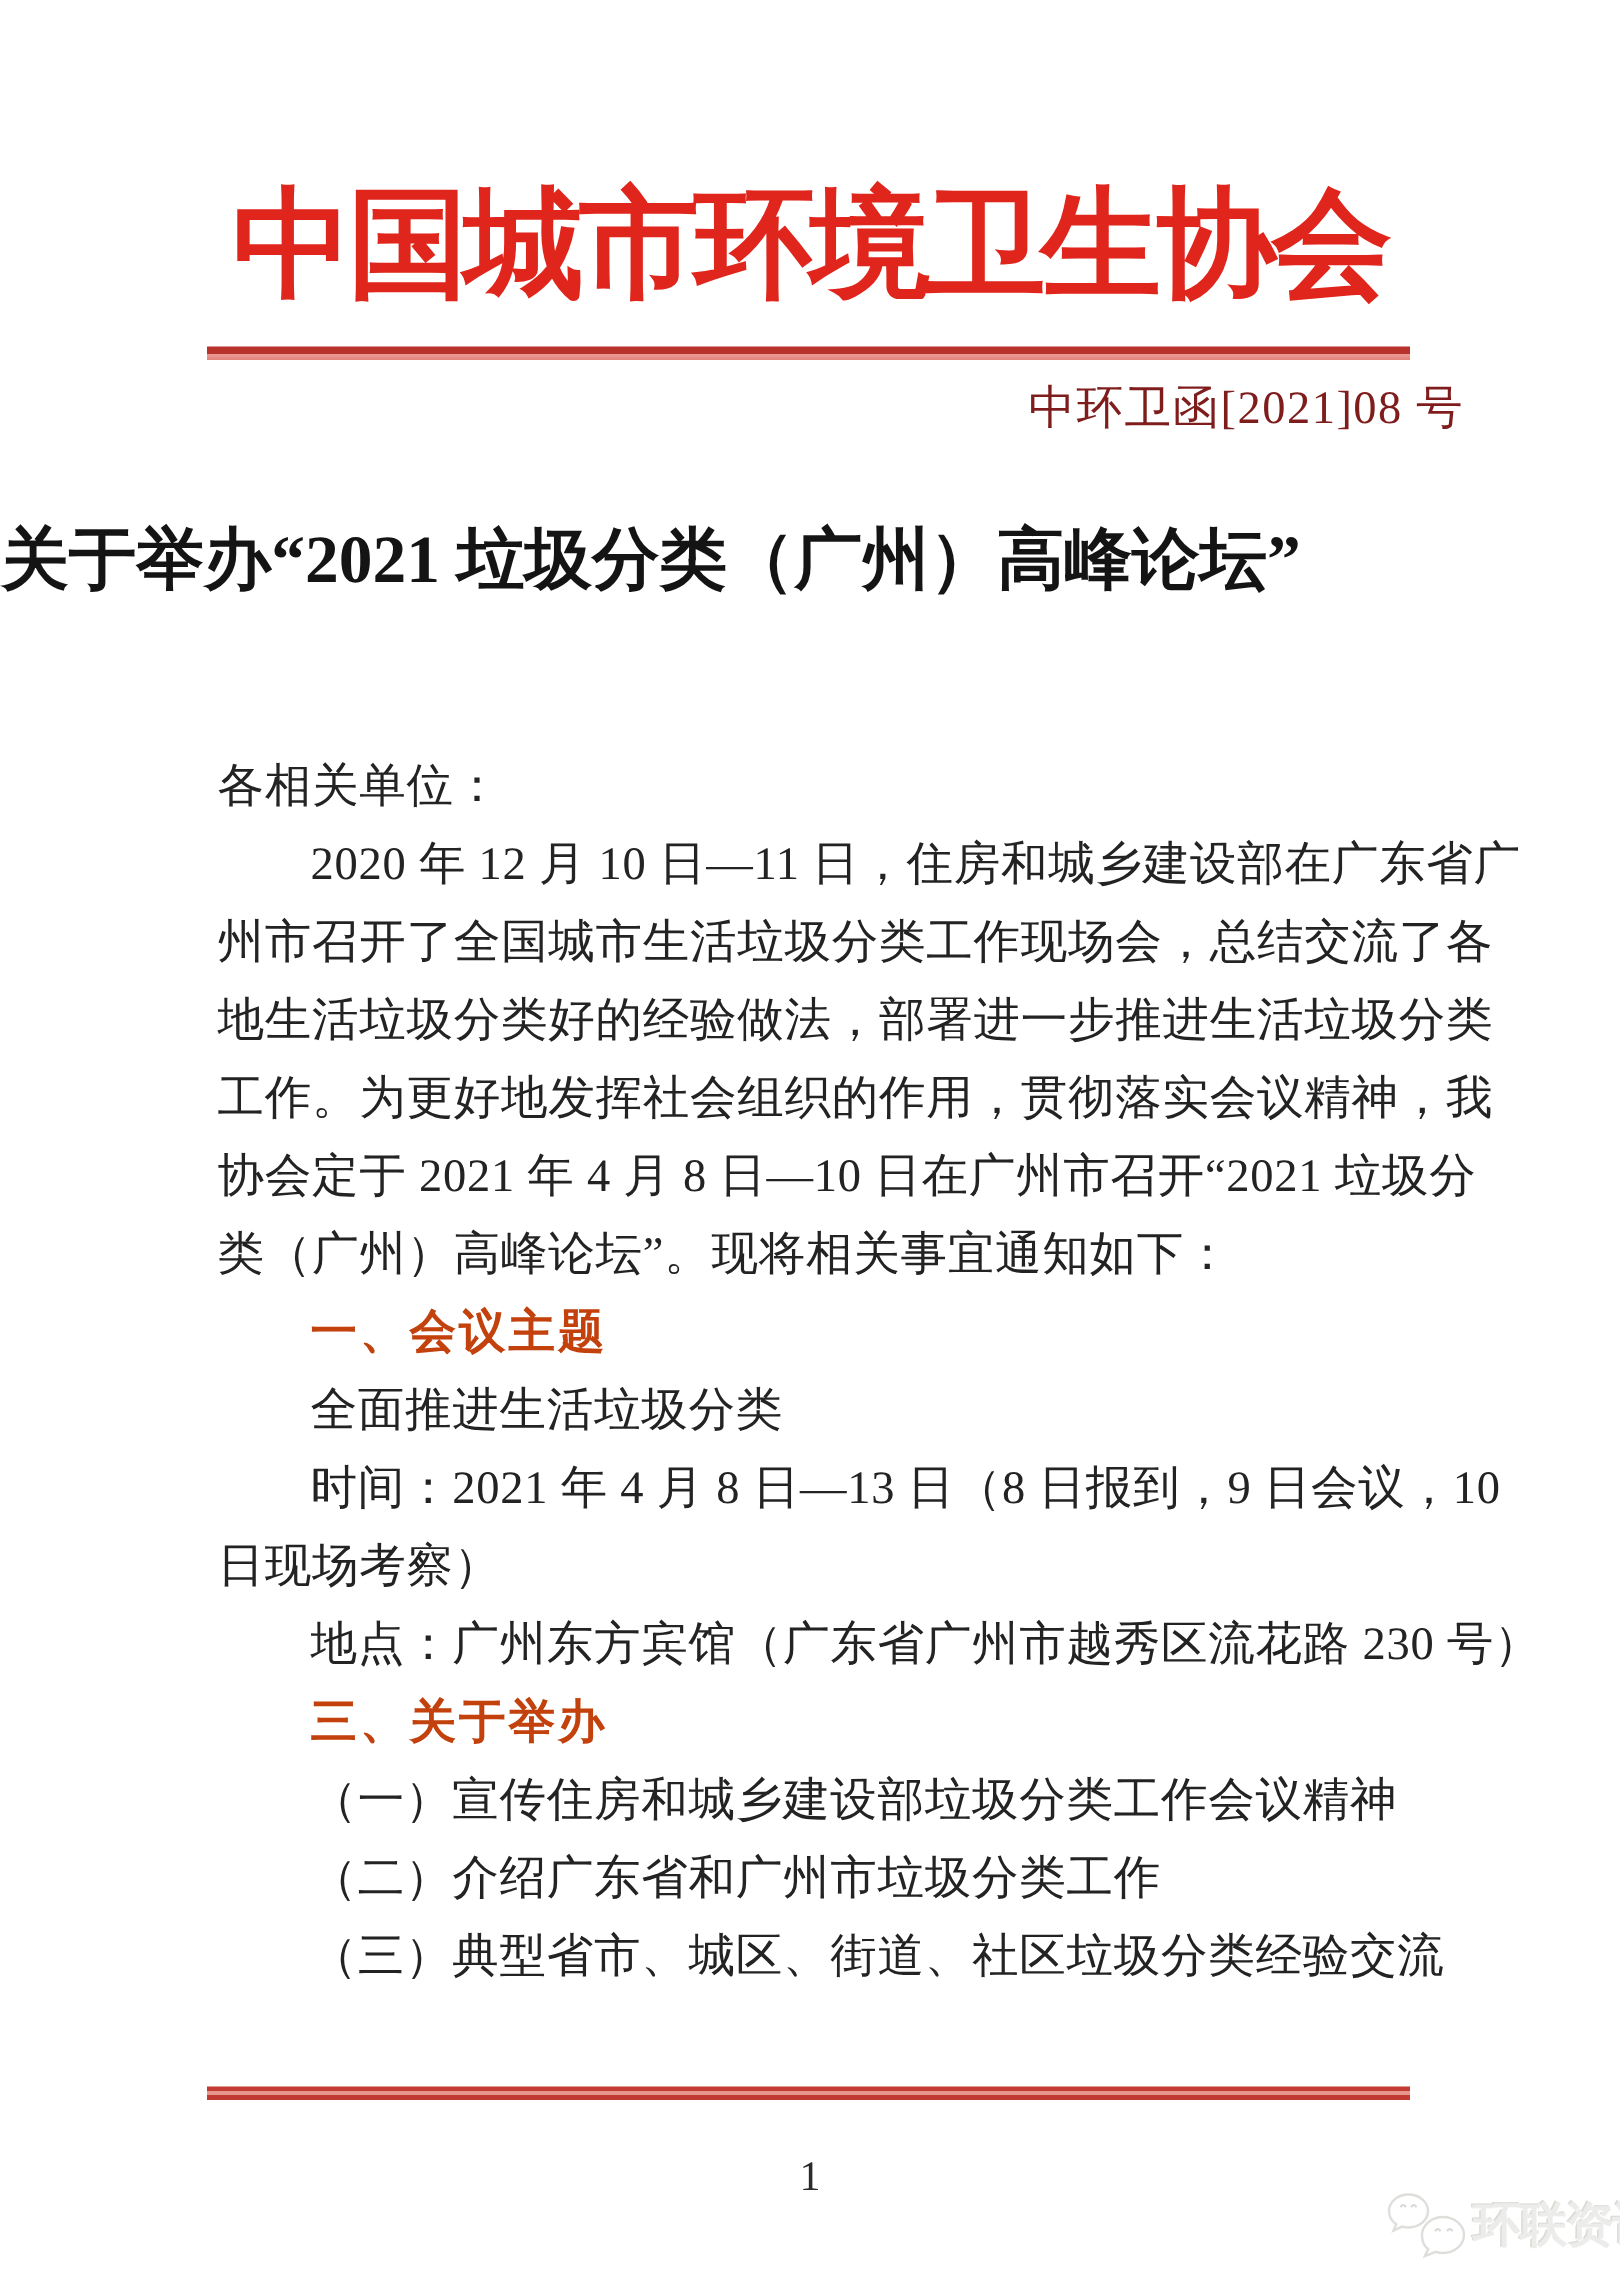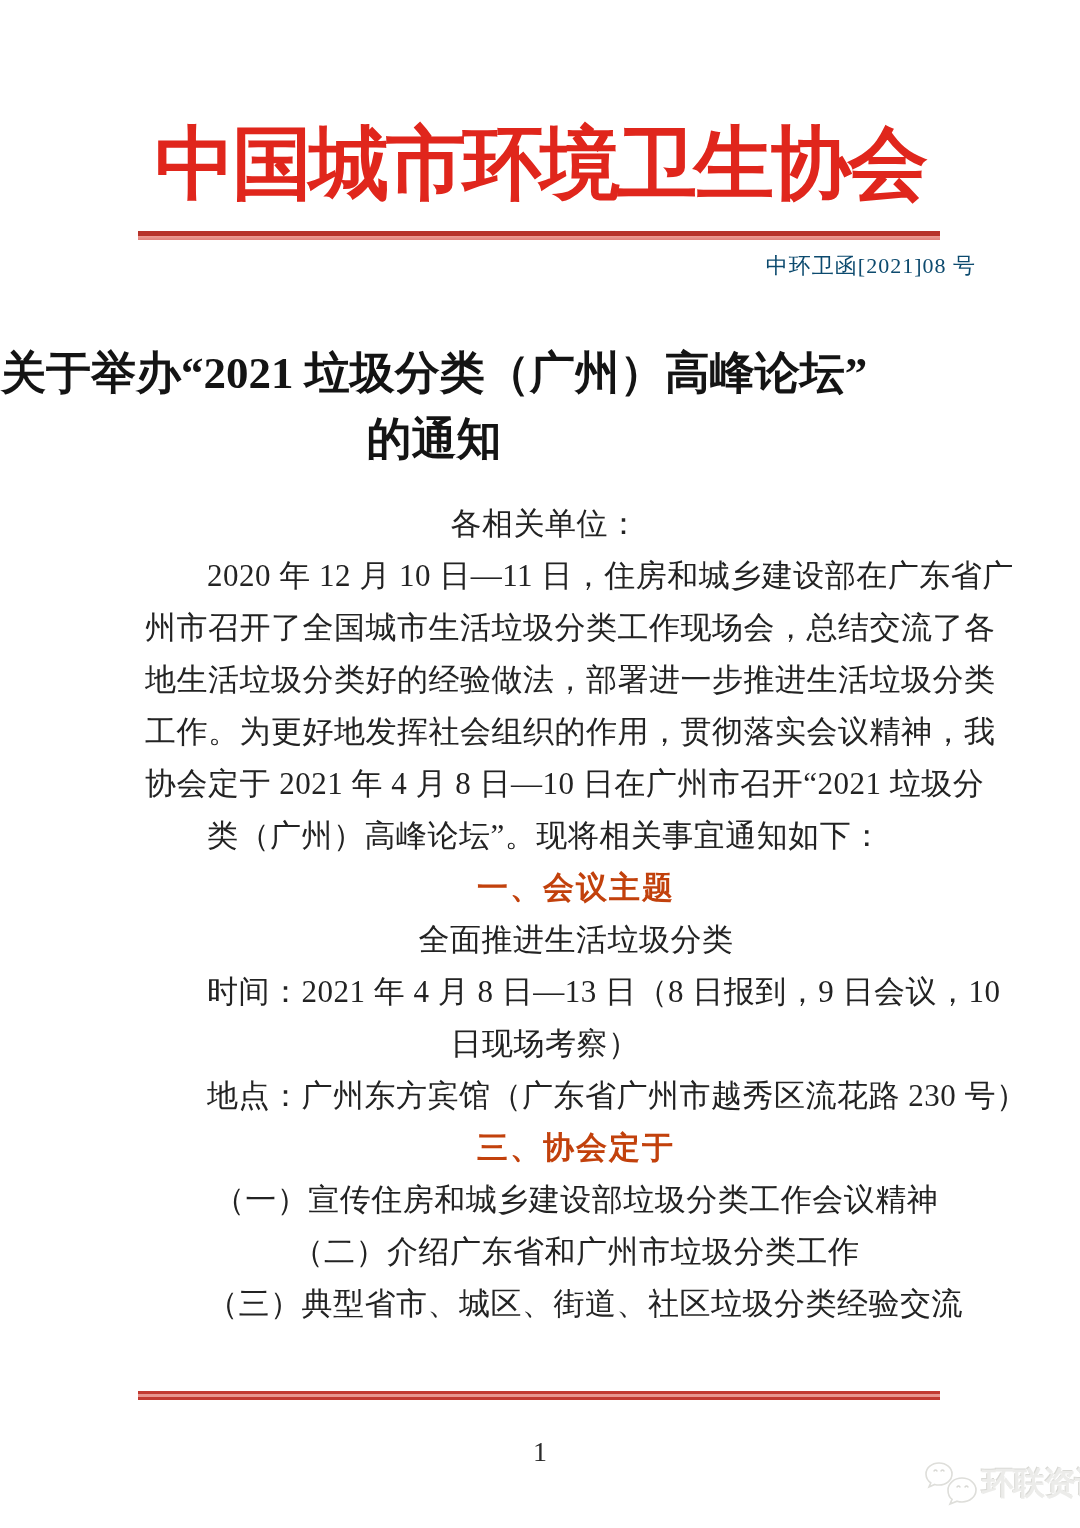--- a/index.html
+++ b/index.html
@@ -28,40 +28,39 @@
   .rule-top {
     top:231px;
     background:linear-gradient(to bottom, #b7322a 0%, #b7322a 52%, #ee9d96 52%, #e1837c 100%);
   }
   .rule-bottom {
     top:1391px;
     background:linear-gradient(to bottom, #c23a31 0%, #c23a31 34%, #e8958e 34%, #e8958e 66%, #c23a31 66%, #c23a31 100%);
   }
   .doc-number {
     position:absolute; top:251px; right:142px;
-    font-size:22px; color:#0c4a6e; letter-spacing:1px;
+    font-size:31px; color:#7f1d1d; letter-spacing:1px;
     white-space:nowrap;
   }
   .doc-title {
     position:absolute; top:340px; left:0; width:868px;
     text-align:center;
     font-weight:bold;
     font-size:45px; line-height:66px;
     color:#141414;
     white-space:nowrap;
   }
   .body-block {
     position:absolute; top:498px; left:145px; width:800px;
     font-size:31px; color:#232323;
   }
   .body-block .line {
     height:52px; line-height:52px;
     white-space:nowrap;
     letter-spacing:0.5px;
-    text-align:center;
   }
   .body-block .indent-2 { padding-left:62px; }
   .body-block .heading {
     font-family:"Liberation Sans", sans-serif;
     font-weight:bold;
     color:#c2410c;
     letter-spacing:2px;
   }
   .page-num {
     position:absolute; top:1436px; left:0; width:1080px;
@@ -88,37 +87,36 @@
 <div class="page">
 
   <div class="org-name">中国城市环境卫生协会</div>
 
   <div class="rule rule-top"></div>
 
   <div class="doc-number">中环卫函[2021]08 号</div>
 
   <div class="doc-title">
     <div>关于举办“2021 垃圾分类（广州）高峰论坛”</div>
-    <div>的通知</div>
   </div>
 
   <div class="body-block" id="body-lines">
       <div class="line">各相关单位：</div>
       <div class="line indent-2">2020 年 12 月 10 日—11 日，住房和城乡建设部在广东省广</div>
       <div class="line">州市召开了全国城市生活垃圾分类工作现场会，总结交流了各</div>
       <div class="line">地生活垃圾分类好的经验做法，部署进一步推进生活垃圾分类</div>
       <div class="line">工作。为更好地发挥社会组织的作用，贯彻落实会议精神，我</div>
       <div class="line">协会定于 2021 年 4 月 8 日—10 日在广州市召开“2021 垃圾分</div>
       <div class="line">类（广州）高峰论坛”。现将相关事宜通知如下：</div>
       <div class="line indent-2 heading">一、会议主题</div>
       <div class="line indent-2">全面推进生活垃圾分类</div>
       <div class="line indent-2">时间：2021 年 4 月 8 日—13 日（8 日报到，9 日会议，10</div>
       <div class="line">日现场考察）</div>
       <div class="line indent-2">地点：广州东方宾馆（广东省广州市越秀区流花路 230 号）</div>
-      <div class="line indent-2 heading">三、协会定于</div>
+      <div class="line indent-2 heading">三、关于举办</div>
       <div class="line indent-2">（一）宣传住房和城乡建设部垃圾分类工作会议精神</div>
       <div class="line indent-2">（二）介绍广东省和广州市垃圾分类工作</div>
       <div class="line indent-2">（三）典型省市、城区、街道、社区垃圾分类经验交流</div>
     </div>
 
   <div class="rule rule-bottom"></div>
 
   <div class="page-num">1</div>
 
   <div class="watermark">

